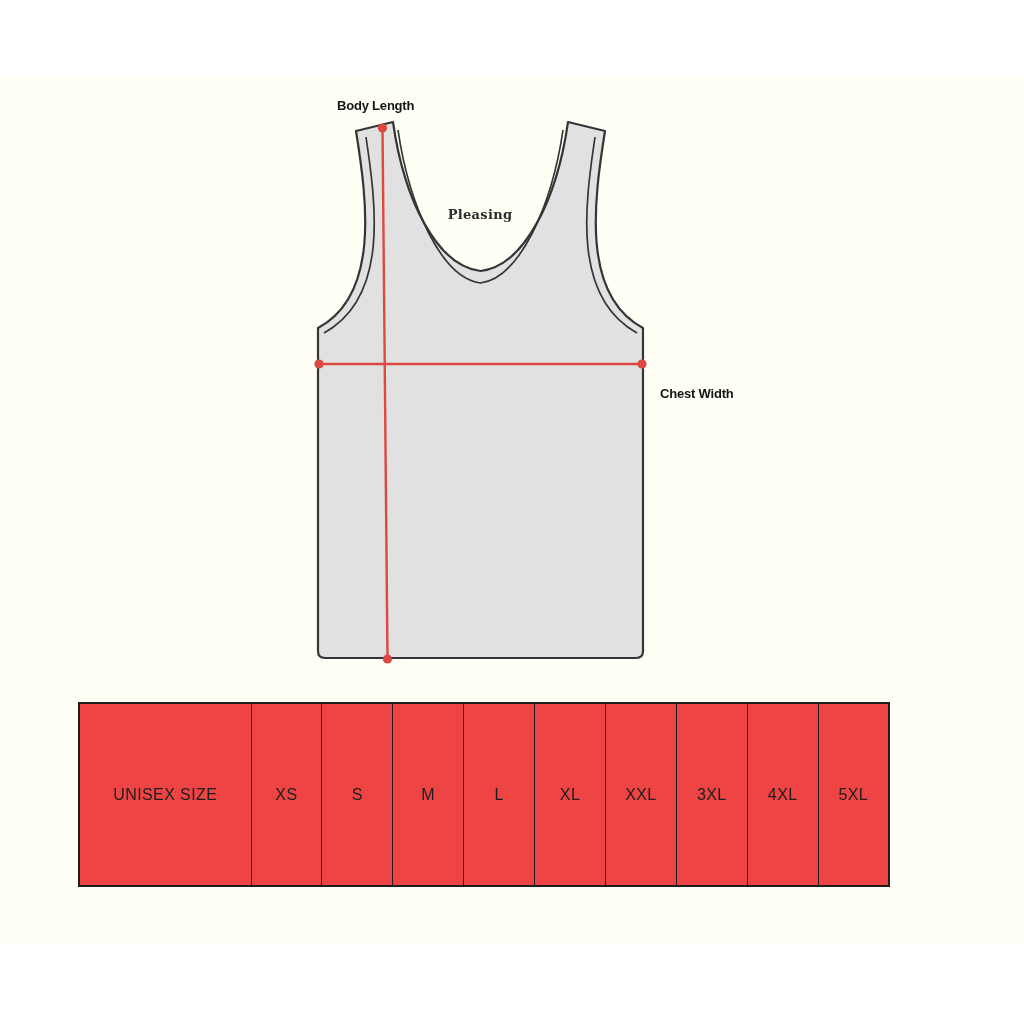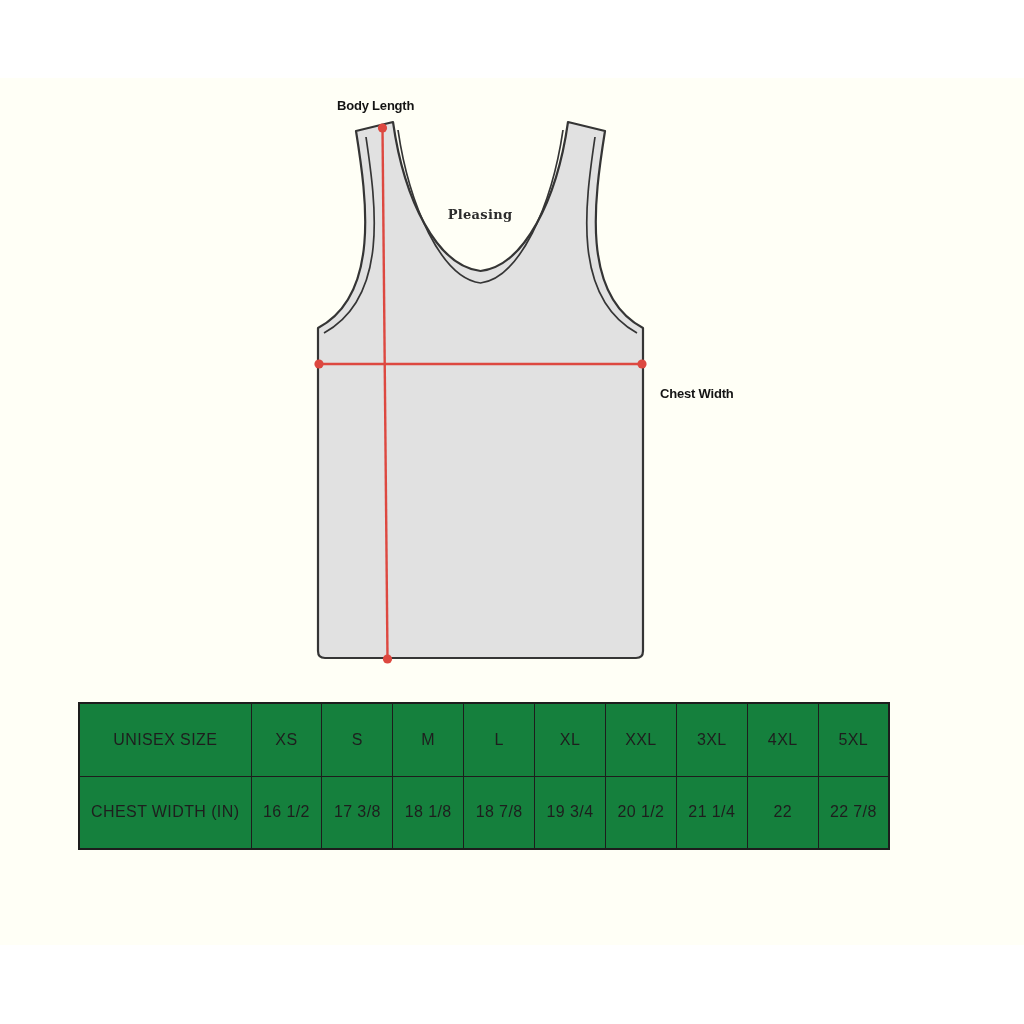--- a/index.html
+++ b/index.html
@@ -24,23 +24,23 @@
     letter-spacing:-0.2px;white-space:nowrap;
   }
   .label-body-length{left:337px;top:98px;}
   .label-chest-width{left:660px;top:338px;margin-top:48px;}
   .brand-logo{
     position:absolute;left:480px;top:207px;transform:translateX(-50%);
     font-family:"DejaVu Serif",serif;font-weight:bold;font-size:13px;
     color:#2c2c2c;letter-spacing:0.3px;
   }
   .size-table{
-    position:absolute;left:78px;top:702px;width:810px;height:148px;
+    position:absolute;left:78px;top:702px;width:810px;height:185px;
     border-collapse:collapse;table-layout:fixed;
-    border:2.5px solid #1d1d1d;background:#15803d;
+    border:2.5px solid #1d1d1d;background:#ef4444;
   }
   .size-table tr{height:25%;}
   .size-table td{
     border:1.6px solid #1d1d1d;text-align:center;vertical-align:middle;
     font-size:16px;color:#1e1e1e;letter-spacing:0.4px;padding:0;
     white-space:nowrap;
   }
 </style>
 </head>
 <body>
@@ -101,26 +101,14 @@
       <td>XS</td>
       <td>S</td>
       <td>M</td>
       <td>L</td>
       <td>XL</td>
       <td>XXL</td>
       <td>3XL</td>
       <td>4XL</td>
       <td>5XL</td>
     </tr>
-    <tr>
-      <td>CHEST WIDTH (IN)</td>
-      <td>16 1/2</td>
-      <td>17 3/8</td>
-      <td>18 1/8</td>
-      <td>18 7/8</td>
-      <td>19 3/4</td>
-      <td>20 1/2</td>
-      <td>21 1/4</td>
-      <td>22</td>
-      <td>22 7/8</td>
-    </tr>
   </tbody>
 </table>
 
 </body></html>

